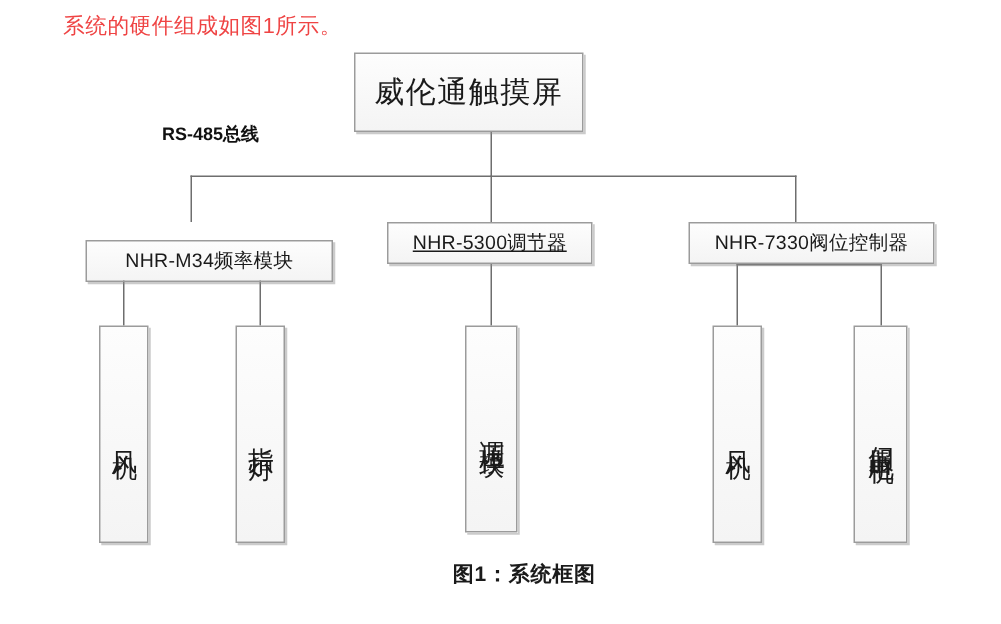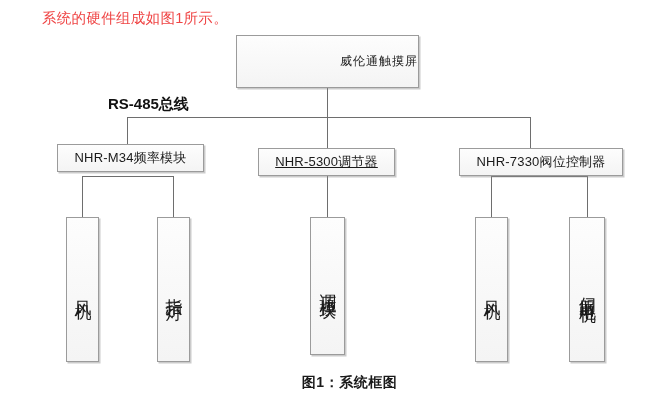--- a/index.html
+++ b/index.html
@@ -26,59 +26,57 @@
     letter-spacing: 0.3px;
     color: #ef4444;
     white-space: nowrap;
   }
 
   
   .bus-label {
     position: absolute;
     left: 108px;
     top: 80px;
-    font-size: 15px;
+    font-size: 12px;
     line-height: 18px;
     color: #111111;
     white-space: nowrap;
     font-weight: 600;
-    margin-top: 15px;
   }
 
   
   .node {
     position: absolute;
     box-sizing: border-box;
     border: 1px solid #9b9b9b;
     background: linear-gradient(180deg, #fdfdfd 0%, #f4f4f4 100%);
     box-shadow: 1.5px 1.5px 0 rgba(140,140,140,0.45);
     display: flex;
     align-items: center;
     justify-content: center;
     color: #1a1a1a;
   }
 
   
   .node-root {
     left: 236px;
     top: 35px;
-    width: 183px;
+    width: 153px;
     height: 53px;
-    font-size: 12px;
+    font-size: 20px;
     letter-spacing: 1px;
-    justify-content: flex-end;
   }
 
   
   .node-mod {
     height: 28px;
     font-size: 13px;
     letter-spacing: 0.2px;
   }
-  .node-mod-a { left: 57px;  top: 144px; width: 147px; text-align: right; }
+  .node-mod-a { left: 57px;  top: 160px; width: 165px; text-align: right; }
   .node-mod-b { left: 258px; top: 148px; width: 137px; text-decoration: underline; }
   .node-mod-c { left: 459px; top: 148px; width: 164px; }
 
   
   .node-leaf {
     width: 33px;
     font-size: 17px;
     line-height: 25px;
     padding-top: 0;
   }

